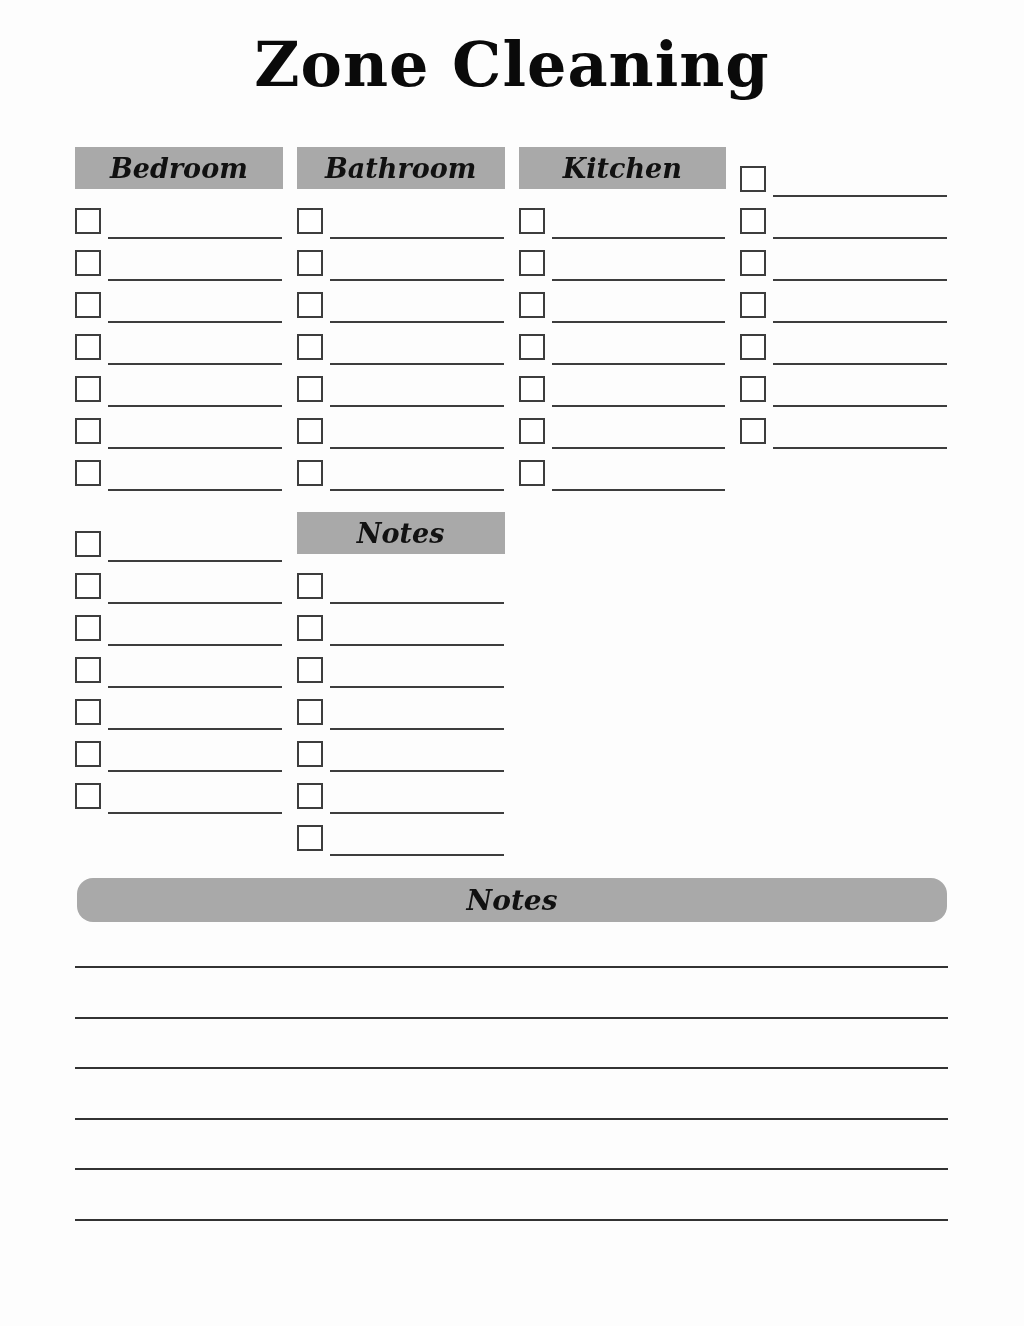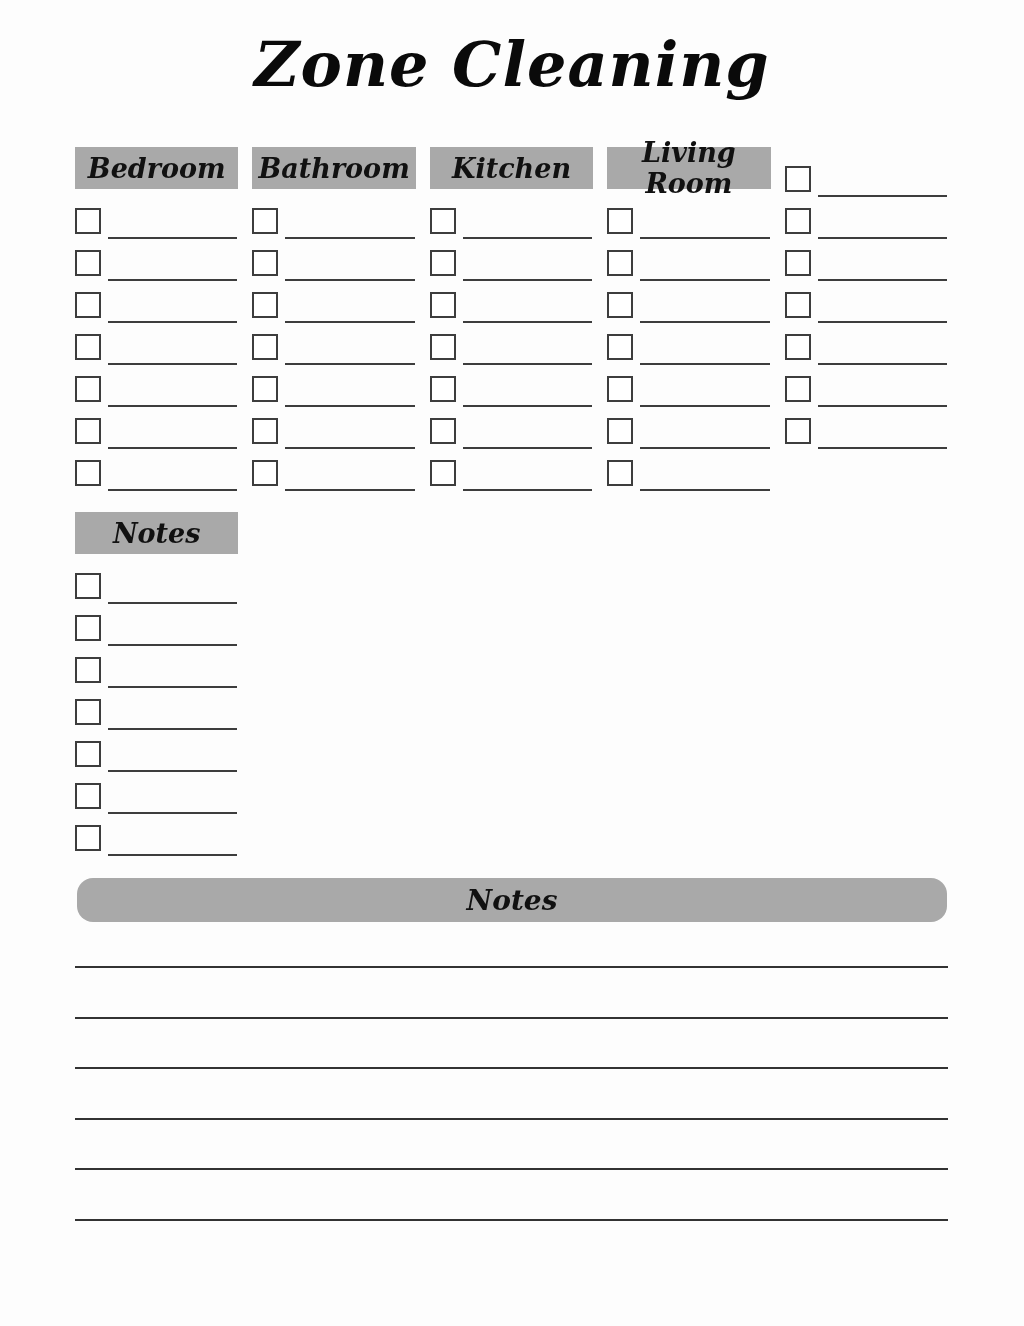--- a/index.html
+++ b/index.html
@@ -20,29 +20,28 @@
     overflow: hidden;
   }
   .page { width: 1024px; height: 1326px; position: relative; }
 
   .page-title {
     margin-top: 34px;
     text-align: center;
     font-size: 62px;
     line-height: 1;
     font-weight: bold;
-    font-style: italic;
     letter-spacing: 1px;
     color: #0a0a0a;
   }
 
   .zones-grid {
     margin: 51px 76px 0 75px;
     display: grid;
-    grid-template-columns: repeat(5, 1fr);
+    grid-template-columns: repeat(4, 1fr);
     column-gap: 14px;
     row-gap: 16px;
     text-align: center;
   }
 
   .zone-header {
     height: 42px;
     background: var(--header-bg);
     display: flex;
     align-items: center;
@@ -209,23 +208,20 @@
             <span class="write-line"></span>
           </div>
           <div class="check-row">
             <span class="checkbox"></span>
             <span class="write-line"></span>
           </div>
         </div>
     </section>
 
     <section class="zone">
-      <div class="zone-header">
-        <span>Living Room</span>
-      </div>
       <div class="zone-rows">
           <div class="check-row">
             <span class="checkbox"></span>
             <span class="write-line"></span>
           </div>
           <div class="check-row">
             <span class="checkbox"></span>
             <span class="write-line"></span>
           </div>
           <div class="check-row">

